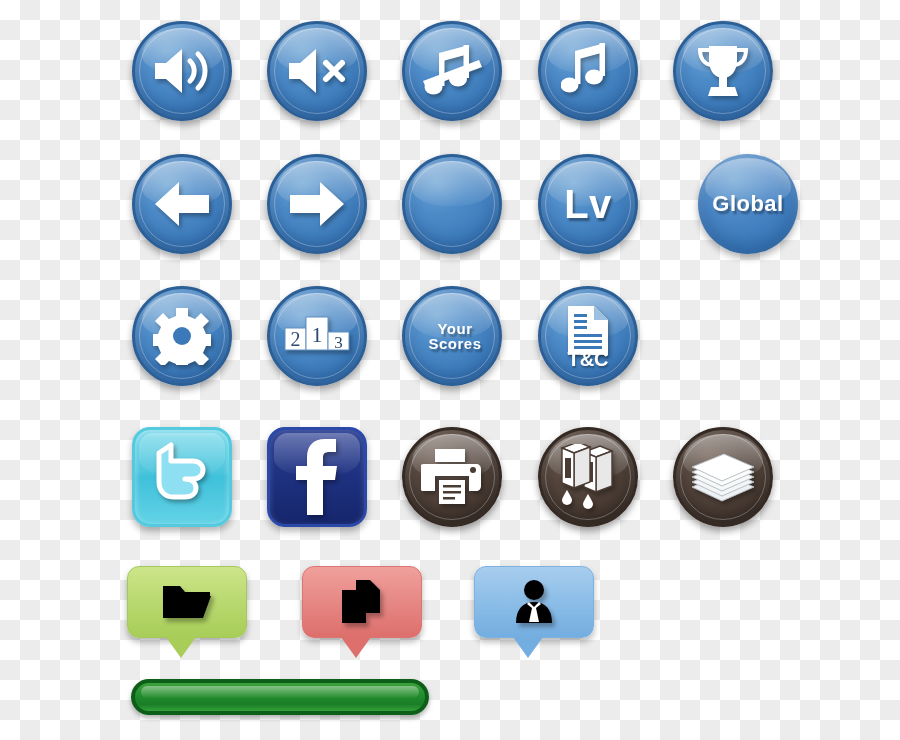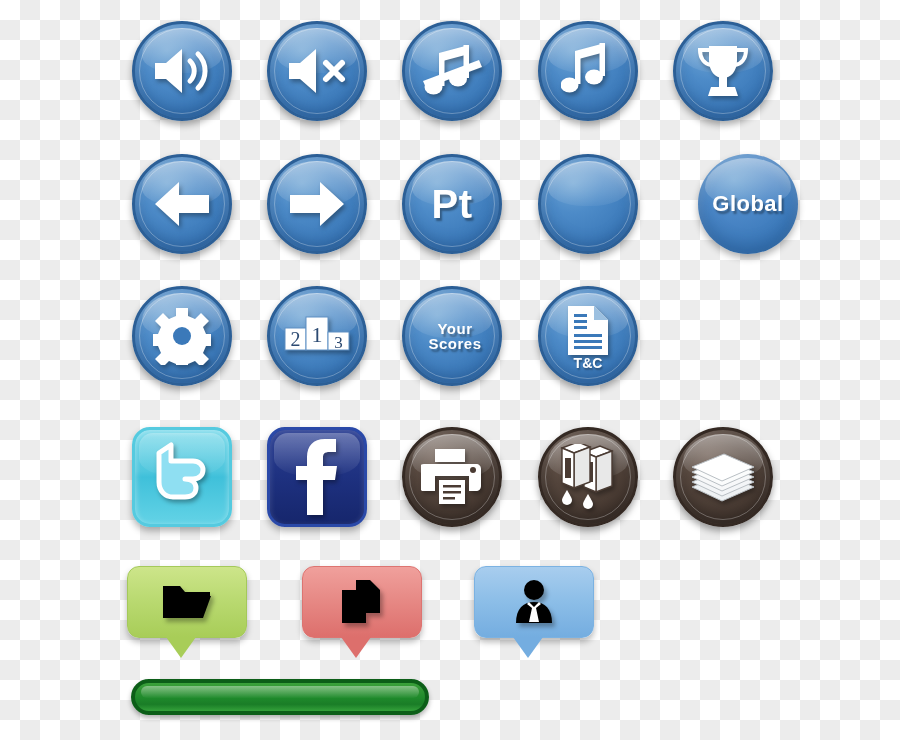--- a/index.html
+++ b/index.html
@@ -64,21 +64,21 @@
     color:#ffffff;font-weight:bold;line-height:1.02;text-align:center;
     text-shadow:2px 3px 2px rgba(0,0,0,.35);
     letter-spacing:.5px;
   }
   .t-pt{font-size:40px;}
   .t-lv{font-size:40px;}
   .t-global{font-size:22px;}
   .t-scores{font-size:15px;}
   .t-tc{
     position:absolute;left:0;bottom:12px;width:100%;
-    text-align:center;color:#fff;font-size:14px;font-weight:bold;
+    text-align:center;color:#fff;font-size:20px;font-weight:bold;
     text-shadow:1px 2px 2px rgba(0,0,0,.35);
   }
 
   
   .sq{
     position:absolute;width:100px;height:100px;border-radius:18px;box-sizing:border-box;
   }
   .sq-twitter{
     background:linear-gradient(to bottom,#6fd6e8 0%,#4ec6dd 44%,#3fc0da 50%,#63d3e6 100%);
     border:3px solid #55cadf;
@@ -210,26 +210,26 @@
     <div class="glyph">
       <svg width="58" height="48" viewBox="0 0 58 48">
         <path fill="#fff" d="M56 24L32 2v13H2v18h30v13z"></path>
       </svg>
     </div>
   </div>
 
   <div class="iconbtn circle-blue" style="left:402px;top:154px;">
     <div class="gloss"></div>
     <div class="rim"></div>
-    <div class="txtglyph t-pt">Pt</div>
   </div>
 
   <div class="iconbtn circle-blue" style="left:538px;top:154px;">
     <div class="gloss"></div>
     <div class="rim"></div>
+    <div class="txtglyph t-lv">Lv</div>
   </div>
 
   <div class="iconbtn circle-blue-plain" style="left:698px;top:154px;text-decoration:underline;">
     <div class="gloss"></div>
     <div class="txtglyph t-global">Global</div>
   </div>
 
   <div class="iconbtn circle-blue" style="left:132px;top:286px;">
     <div class="gloss"></div>
     <div class="rim"></div>

